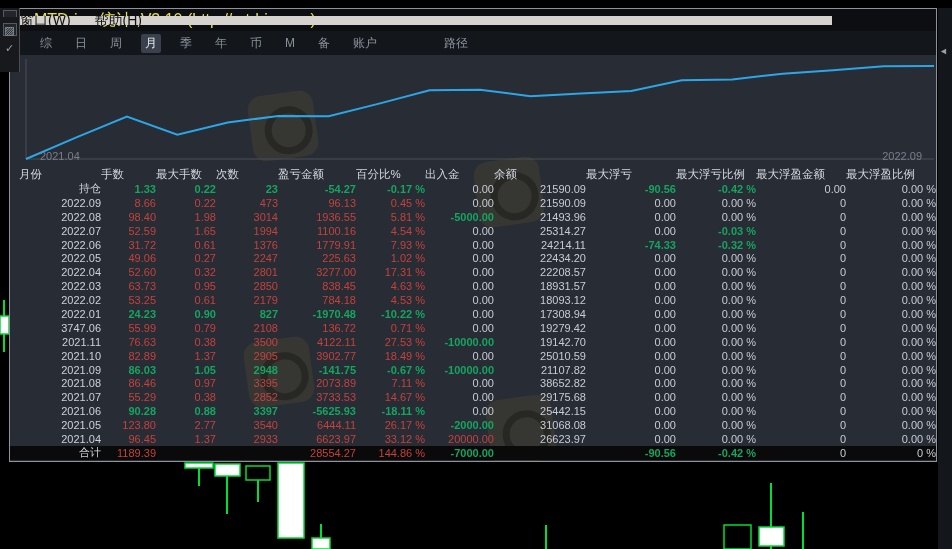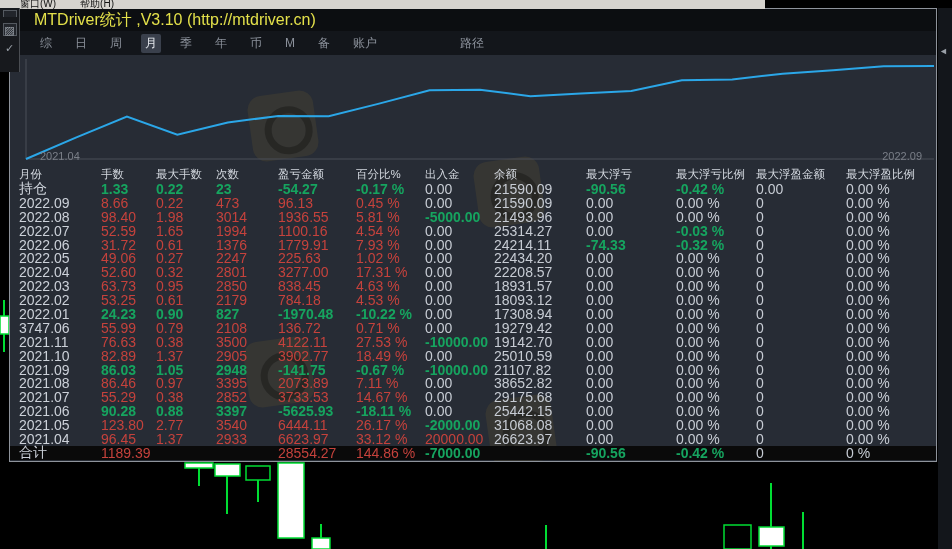--- a/index.html
+++ b/index.html
@@ -1,43 +1,43 @@
 <!DOCTYPE html>
 <html><head>
 <meta charset="utf-8">
 <style>
   html,body{margin:0;padding:0;background:#000;}
   body{width:952px;height:549px;position:relative;overflow:hidden;
        font-family:"Liberation Sans","DejaVu Sans",sans-serif;}
   
   #candles{position:absolute;left:0;top:0;z-index:0;}
   
-  #menubar{position:absolute;left:0;top:0;width:765px;height:9px;background:#d6d3ce;
-           overflow:hidden;z-index:5;color:#111;font-size:10px;}
+  #menubar{position:absolute;left:0;top:16px;width:832px;height:9px;background:#d6d3ce;
+           overflow:hidden;z-index:5;color:#111;font-size:14px;}
   #menubar .inner{margin-top:-2px;padding-left:20px;display:flex;gap:24px;line-height:12px;}
   #menubar .ctl{position:absolute;top:2px;width:9px;height:4px;background:#8a8a86;}
   
   #panel{position:absolute;left:9px;top:8px;width:928px;height:454px;z-index:3;
          border:1px solid #8e939b;box-sizing:border-box;background:#272c35;overflow:hidden;}
   .titlebar{height:22px;background:#0c0e11;color:#e3e04a;font-size:16px;line-height:22px;
             padding-left:24px;position:relative;z-index:2;}
   .toolbar{height:24px;background:#13161b;display:flex;align-items:center;gap:15px;
            padding-left:26px;font-size:12px;color:#8c929c;position:relative;z-index:2;}
   .tab{padding:1px 4px;cursor:default;}
   .tab.active{background:#3a404c;color:#e6e9ee;border-radius:2px;}
-  .path-label{margin-left:64px;}
+  .path-label{margin-left:48px;}
   .chartbox{height:112px;position:relative;z-index:1;}
   .axis-label{position:absolute;font-size:11px;color:#7a7f88;}
   #lbl-start{left:30px;top:95px;}
   #lbl-end{right:14px;top:95px;}
   
   .thead,.trow{display:grid;padding-left:9px;
      grid-template-columns:82px 55px 60px 62px 78px 69px 69px 92px 90px 80px 90px 1fr;}
   .thead{height:15px;font-size:11.5px;color:#d4d9e0;align-items:center;position:relative;z-index:2;}
-  .trow{height:13.9px;font-size:14px;align-items:center;position:relative;z-index:2;}
+  .trow{height:13.9px;font-size:11px;align-items:center;position:relative;z-index:2;text-align:right;}
   .trow.total{background:#0a0a0a;height:14px;}
   .cell{white-space:nowrap;overflow:hidden;}
   .c-m{color:#ccd1d9;} .c-w{color:#c7ccd4;} .c-r{color:#c5423c;} .c-g{color:#16a45f;font-weight:bold;}
   
   .wm{position:absolute;width:66px;height:66px;border-radius:14px;
       background:rgba(188,152,44,0.10);transform:rotate(-8deg);z-index:0;}
   .wm::before{content:"";position:absolute;left:14px;top:14px;width:34px;height:34px;
       border-radius:50%;border:7px solid rgba(0,0,0,0.28);}
   
   #leftstrip{position:absolute;left:0;top:8px;width:20px;height:64px;background:#17191d;

